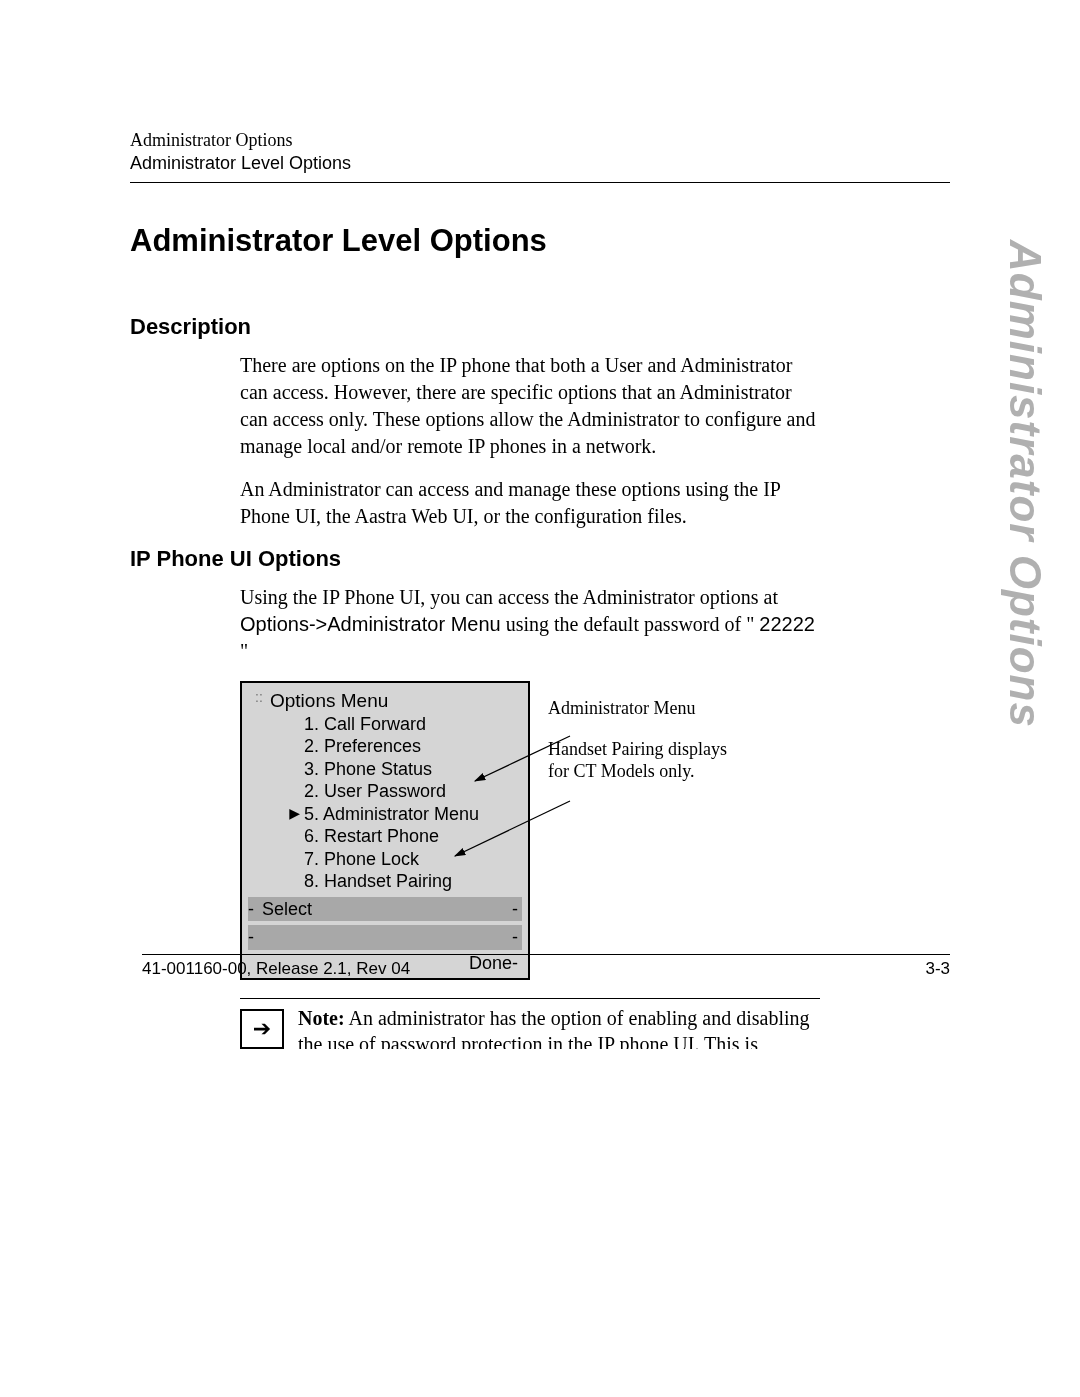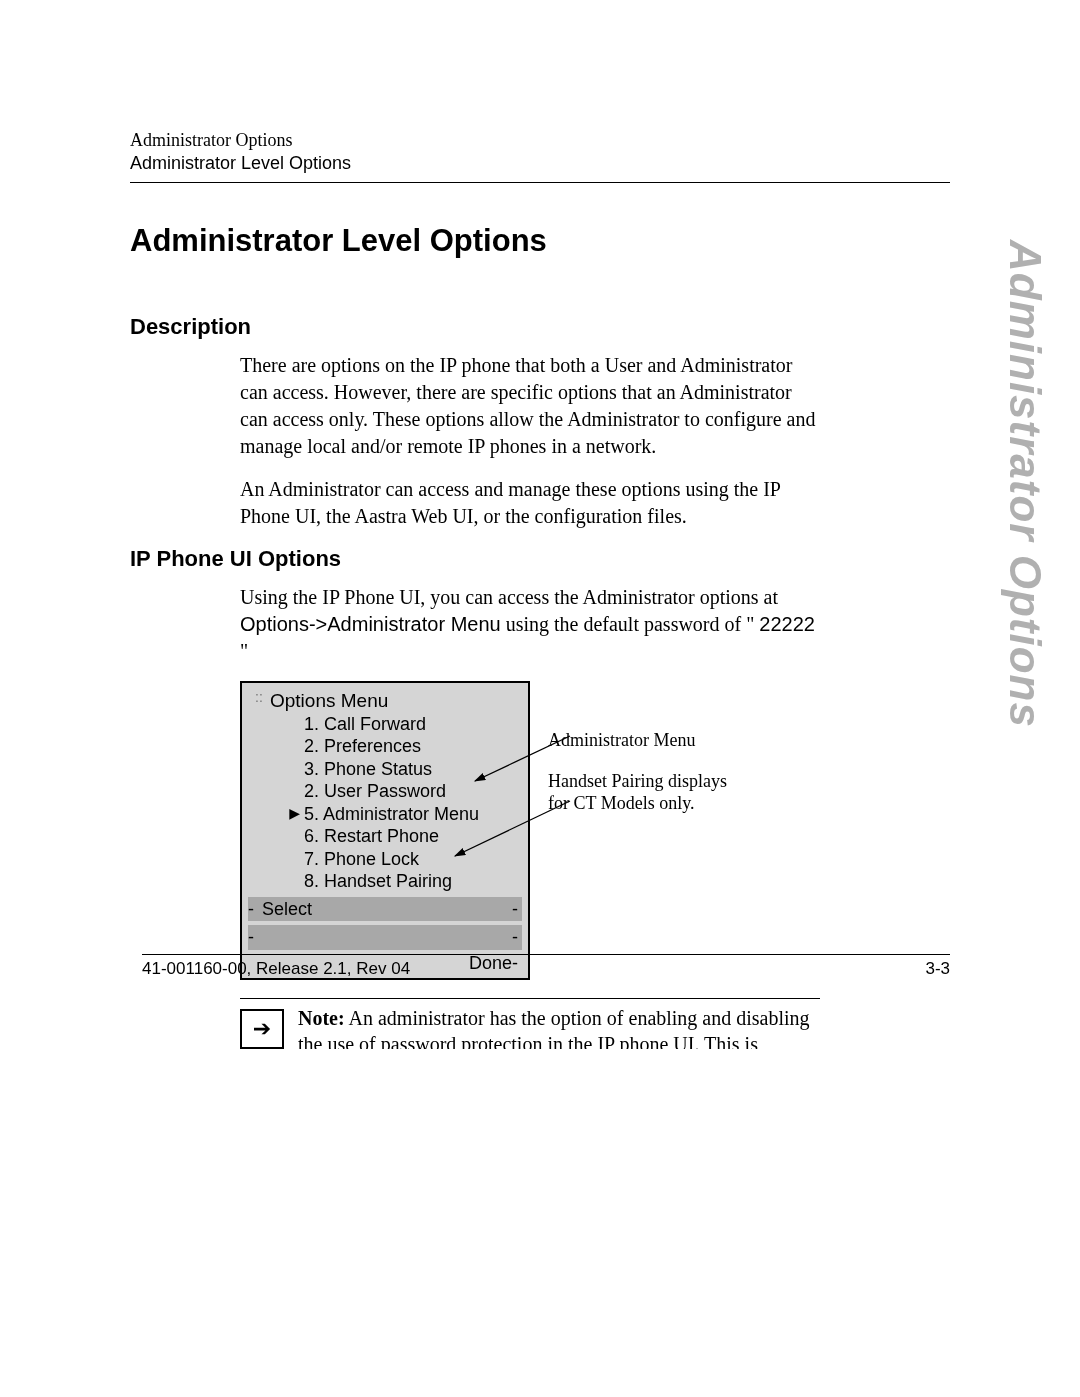--- a/index.html
+++ b/index.html
@@ -96,21 +96,21 @@
   .sel-right { width: 14px; text-align: right; }
   .done-line { text-align: right; padding-right: 4px; font-size: 18px; }
   .callouts {
     font-size: 18px;
     font-family: "Times New Roman", Times, serif;
     color: #000;
     line-height: 1.25;
     width: 200px;
     position: relative;
   }
-  .callout1 { margin-top: 48px; }
+  .callout1 { margin-top: 16px; }
   .callout2 { margin-top: 18px; }
   .arrow-svg {
     position: absolute;
     top: 0;
     left: 0;
     pointer-events: none;
   }
   .note-rule {
     border: none;
     border-top: 1px solid #000;

